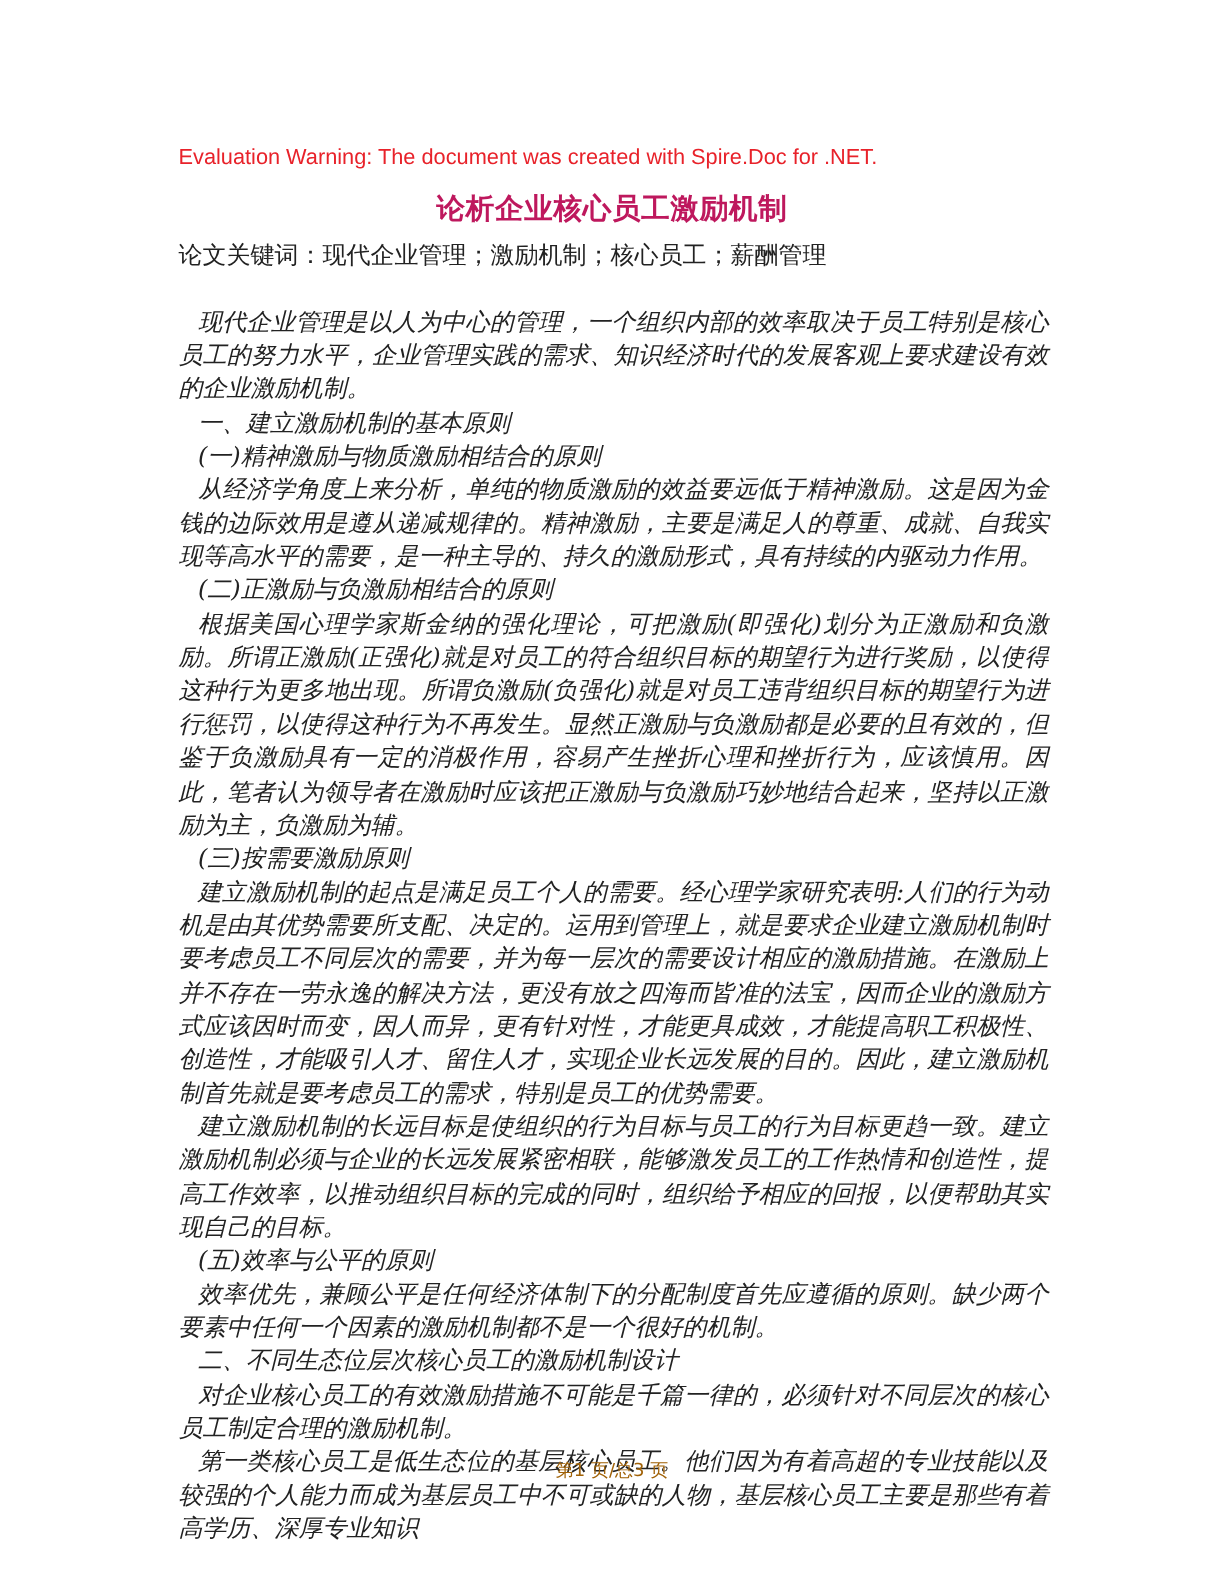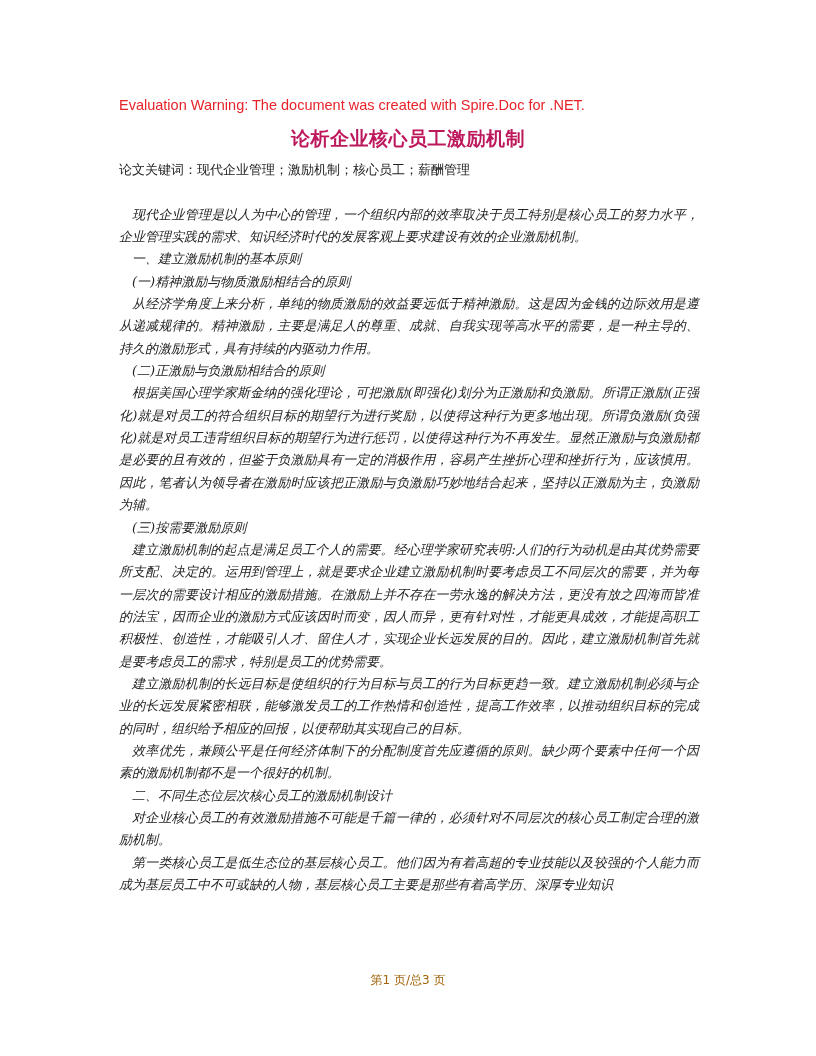--- a/index.html
+++ b/index.html
@@ -3,21 +3,21 @@
 <meta charset="utf-8">
 <style>
   html, body { margin: 0; padding: 0; background: #ffffff; }
   body { width: 816px; height: 1056px; position: relative; overflow: hidden;
          font-family: "DejaVu Serif", "Liberation Serif", serif; color: #222; }
   .page { position: absolute; left: 0; top: 0; width: 816px; height: 1056px; }
   .warning { position: absolute; left: 119px; top: 97px; font-family: "Liberation Sans", "DejaVu Sans", sans-serif;
              font-size: 14.5px; color: #e8222a; white-space: nowrap; }
   .title { position: absolute; left: 0; width: 816px; top: 126px; text-align: center;
            font-size: 19px; font-weight: bold; color: #be185d; letter-spacing: 0.5px; }
-  .body { position: absolute; left: 119px; top: 159px; width: 580px; font-size: 13px;
+  .body { position: absolute; left: 119px; top: 159px; width: 580px; font-size: 16px;
           line-height: 22.35px; }
   .body p { margin: 0; text-align: justify; text-align-last: left; }
   .indent1 { text-indent: 13px; font-style: italic; }
   .indent2 { text-indent: 26px; }
   .blank { height: 22.35px; }
   .footer { position: absolute; left: 0; width: 816px; top: 972px; text-align: center;
             font-size: 12px; color: #a16207; font-family: "DejaVu Sans", "Liberation Sans", sans-serif; }
 </style>
 </head>
 <body>
@@ -31,20 +31,21 @@
     <div class="blank"></div>
     <p class="indent1">现代企业管理是以人为中心的管理，一个组织内部的效率取决于员工特别是核心员工的努力水平，企业管理实践的需求、知识经济时代的发展客观上要求建设有效的企业激励机制。</p>
     <p class="indent1">一、建立激励机制的基本原则</p>
     <p class="indent1">(一)精神激励与物质激励相结合的原则</p>
     <p class="indent1">从经济学角度上来分析，单纯的物质激励的效益要远低于精神激励。这是因为金钱的边际效用是遵从递减规律的。精神激励，主要是满足人的尊重、成就、自我实现等高水平的需要，是一种主导的、持久的激励形式，具有持续的内驱动力作用。</p>
     <p class="indent1">(二)正激励与负激励相结合的原则</p>
     <p class="indent1">根据美国心理学家斯金纳的强化理论，可把激励(即强化)划分为正激励和负激励。所谓正激励(正强化)就是对员工的符合组织目标的期望行为进行奖励，以使得这种行为更多地出现。所谓负激励(负强化)就是对员工违背组织目标的期望行为进行惩罚，以使得这种行为不再发生。显然正激励与负激励都是必要的且有效的，但鉴于负激励具有一定的消极作用，容易产生挫折心理和挫折行为，应该慎用。因此，笔者认为领导者在激励时应该把正激励与负激励巧妙地结合起来，坚持以正激励为主，负激励为辅。</p>
     <p class="indent1">(三)按需要激励原则</p>
     <p class="indent1">建立激励机制的起点是满足员工个人的需要。经心理学家研究表明:人们的行为动机是由其优势需要所支配、决定的。运用到管理上，就是要求企业建立激励机制时要考虑员工不同层次的需要，并为每一层次的需要设计相应的激励措施。在激励上并不存在一劳永逸的解决方法，更没有放之四海而皆准的法宝，因而企业的激励方式应该因时而变，因人而异，更有针对性，才能更具成效，才能提高职工积极性、创造性，才能吸引人才、留住人才，实现企业长远发展的目的。因此，建立激励机制首先就是要考虑员工的需求，特别是员工的优势需要。</p>
     <p class="indent1">建立激励机制的长远目标是使组织的行为目标与员工的行为目标更趋一致。建立激励机制必须与企业的长远发展紧密相联，能够激发员工的工作热情和创造性，提高工作效率，以推动组织目标的完成的同时，组织给予相应的回报，以便帮助其实现自己的目标。</p>
+    <p class="indent1">(五)效率与公平的原则</p>
     <p class="indent1">效率优先，兼顾公平是任何经济体制下的分配制度首先应遵循的原则。缺少两个要素中任何一个因素的激励机制都不是一个很好的机制。</p>
     <p class="indent1">二、不同生态位层次核心员工的激励机制设计</p>
     <p class="indent1">对企业核心员工的有效激励措施不可能是千篇一律的，必须针对不同层次的核心员工制定合理的激励机制。</p>
     <p class="indent1">第一类核心员工是低生态位的基层核心员工。他们因为有着高超的专业技能以及较强的个人能力而成为基层员工中不可或缺的人物，基层核心员工主要是那些有着高学历、深厚专业知识</p>
   </div>
 
   <div class="footer">第1 页/总3 页</div>
 </div>
 
 </body></html>

